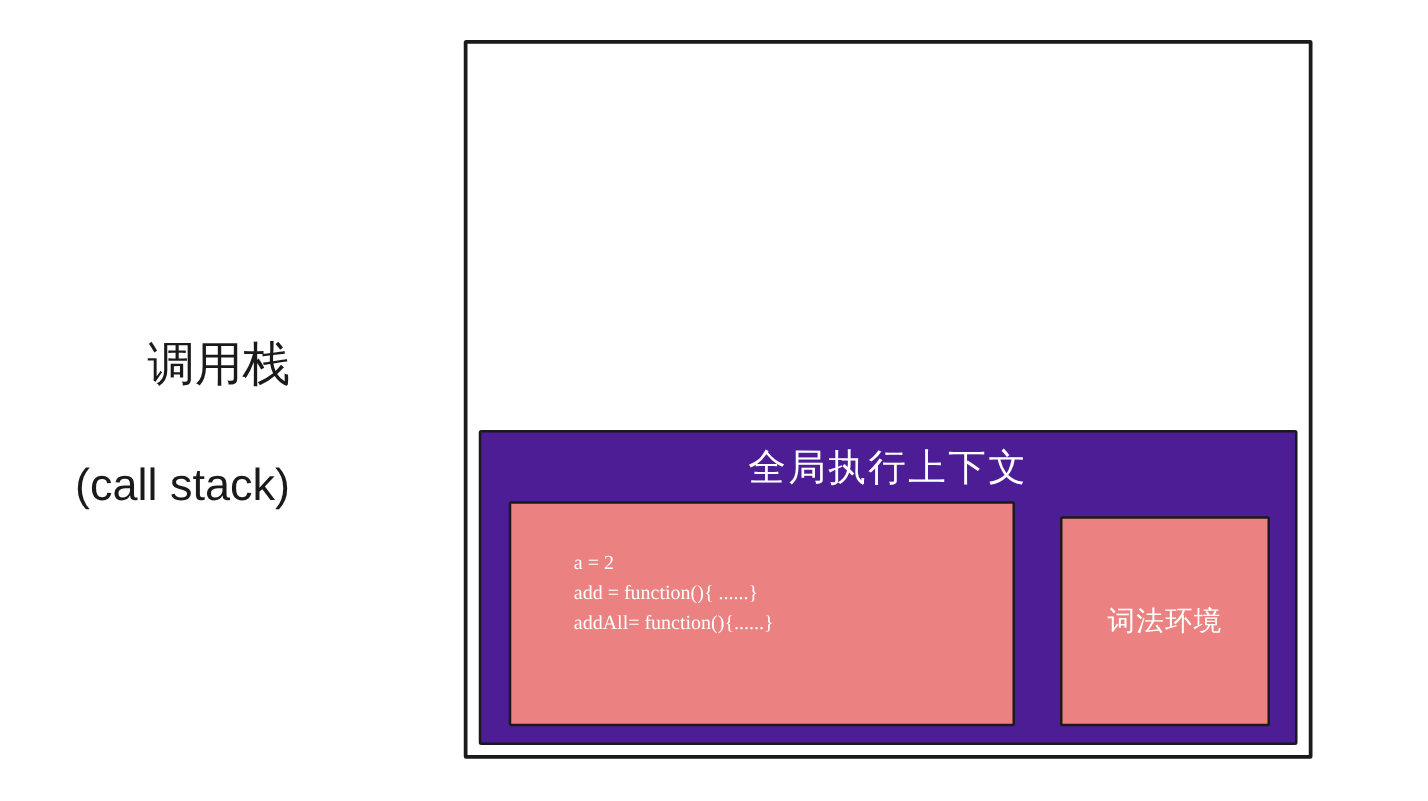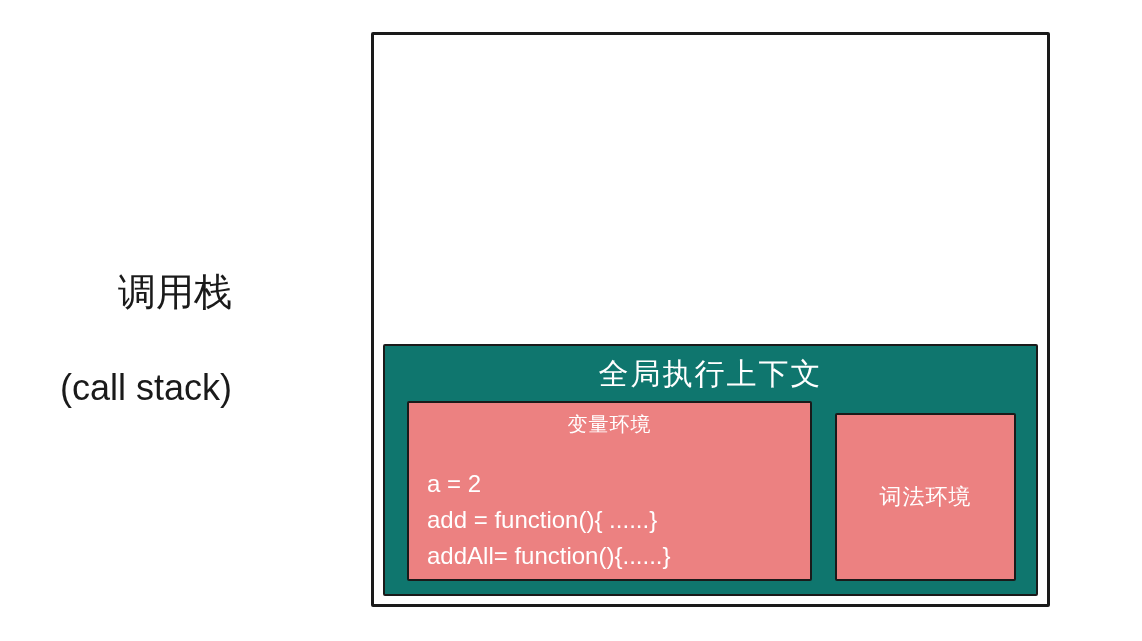--- a/index.html
+++ b/index.html
@@ -39,21 +39,21 @@
       border: 3px solid #1a1a1a;
       border-radius: 2px;
       background: #ffffff;
     }
     .global-ctx {
       position: absolute;
       left: 9px;
       bottom: 8px;
       right: 9px;
       height: 252px;
-      background: #0f766e;
+      background: #4c1d95;
       border: 2px solid #1a1a1a;
       border-radius: 2px;
     }
     .global-ctx-title {
       text-align: center;
       color: #ffffff;
       font-size: 30px;
       padding-top: 8px;
       letter-spacing: 2px;
     }
@@ -69,32 +69,33 @@
       color: #ffffff;
       padding: 8px 18px;
     }
     .var-env-title {
       font-size: 20px;
       text-align: center;
       letter-spacing: 1px;
     }
     .var-lines {
       margin-top: 28px;
-      font-size: 24px;
+      font-size: 16px;
       line-height: 1.5;
-      font-family: Liberation Sans, sans-serif;
+      font-family: Liberation Serif, serif;
+      margin-left: 32px;
     }
     .var-lines div {
       white-space: nowrap;
     }
     .lex-env {
       position: absolute;
       right: 20px;
       top: 67px;
-      width: 181px;
+      width: 168px;
       height: 168px;
       background: #ec8181;
       border: 2px solid #1a1a1a;
       border-radius: 2px;
       color: #ffffff;
       font-size: 22px;
       display: flex;
       align-items: center;
       justify-content: center;
       letter-spacing: 1px;
@@ -106,21 +107,20 @@
 <div class="label-box">
   <div class="label-main">调用栈</div>
   <div class="label-sub">(call stack)</div>
 </div>
 
 <div class="stack-outer">
   <div class="global-ctx">
     <div class="global-ctx-title">全局执行上下文</div>
 
     <div class="var-env">
-      <div class="var-env-title">变量环境</div>
       <div class="var-lines">
         <div>a = 2</div>
         <div>add = function(){ ......}</div>
         <div>addAll= function(){......}</div>
       </div>
     </div>
 
     <div class="lex-env">
       <span>词法环境</span>
     </div>

